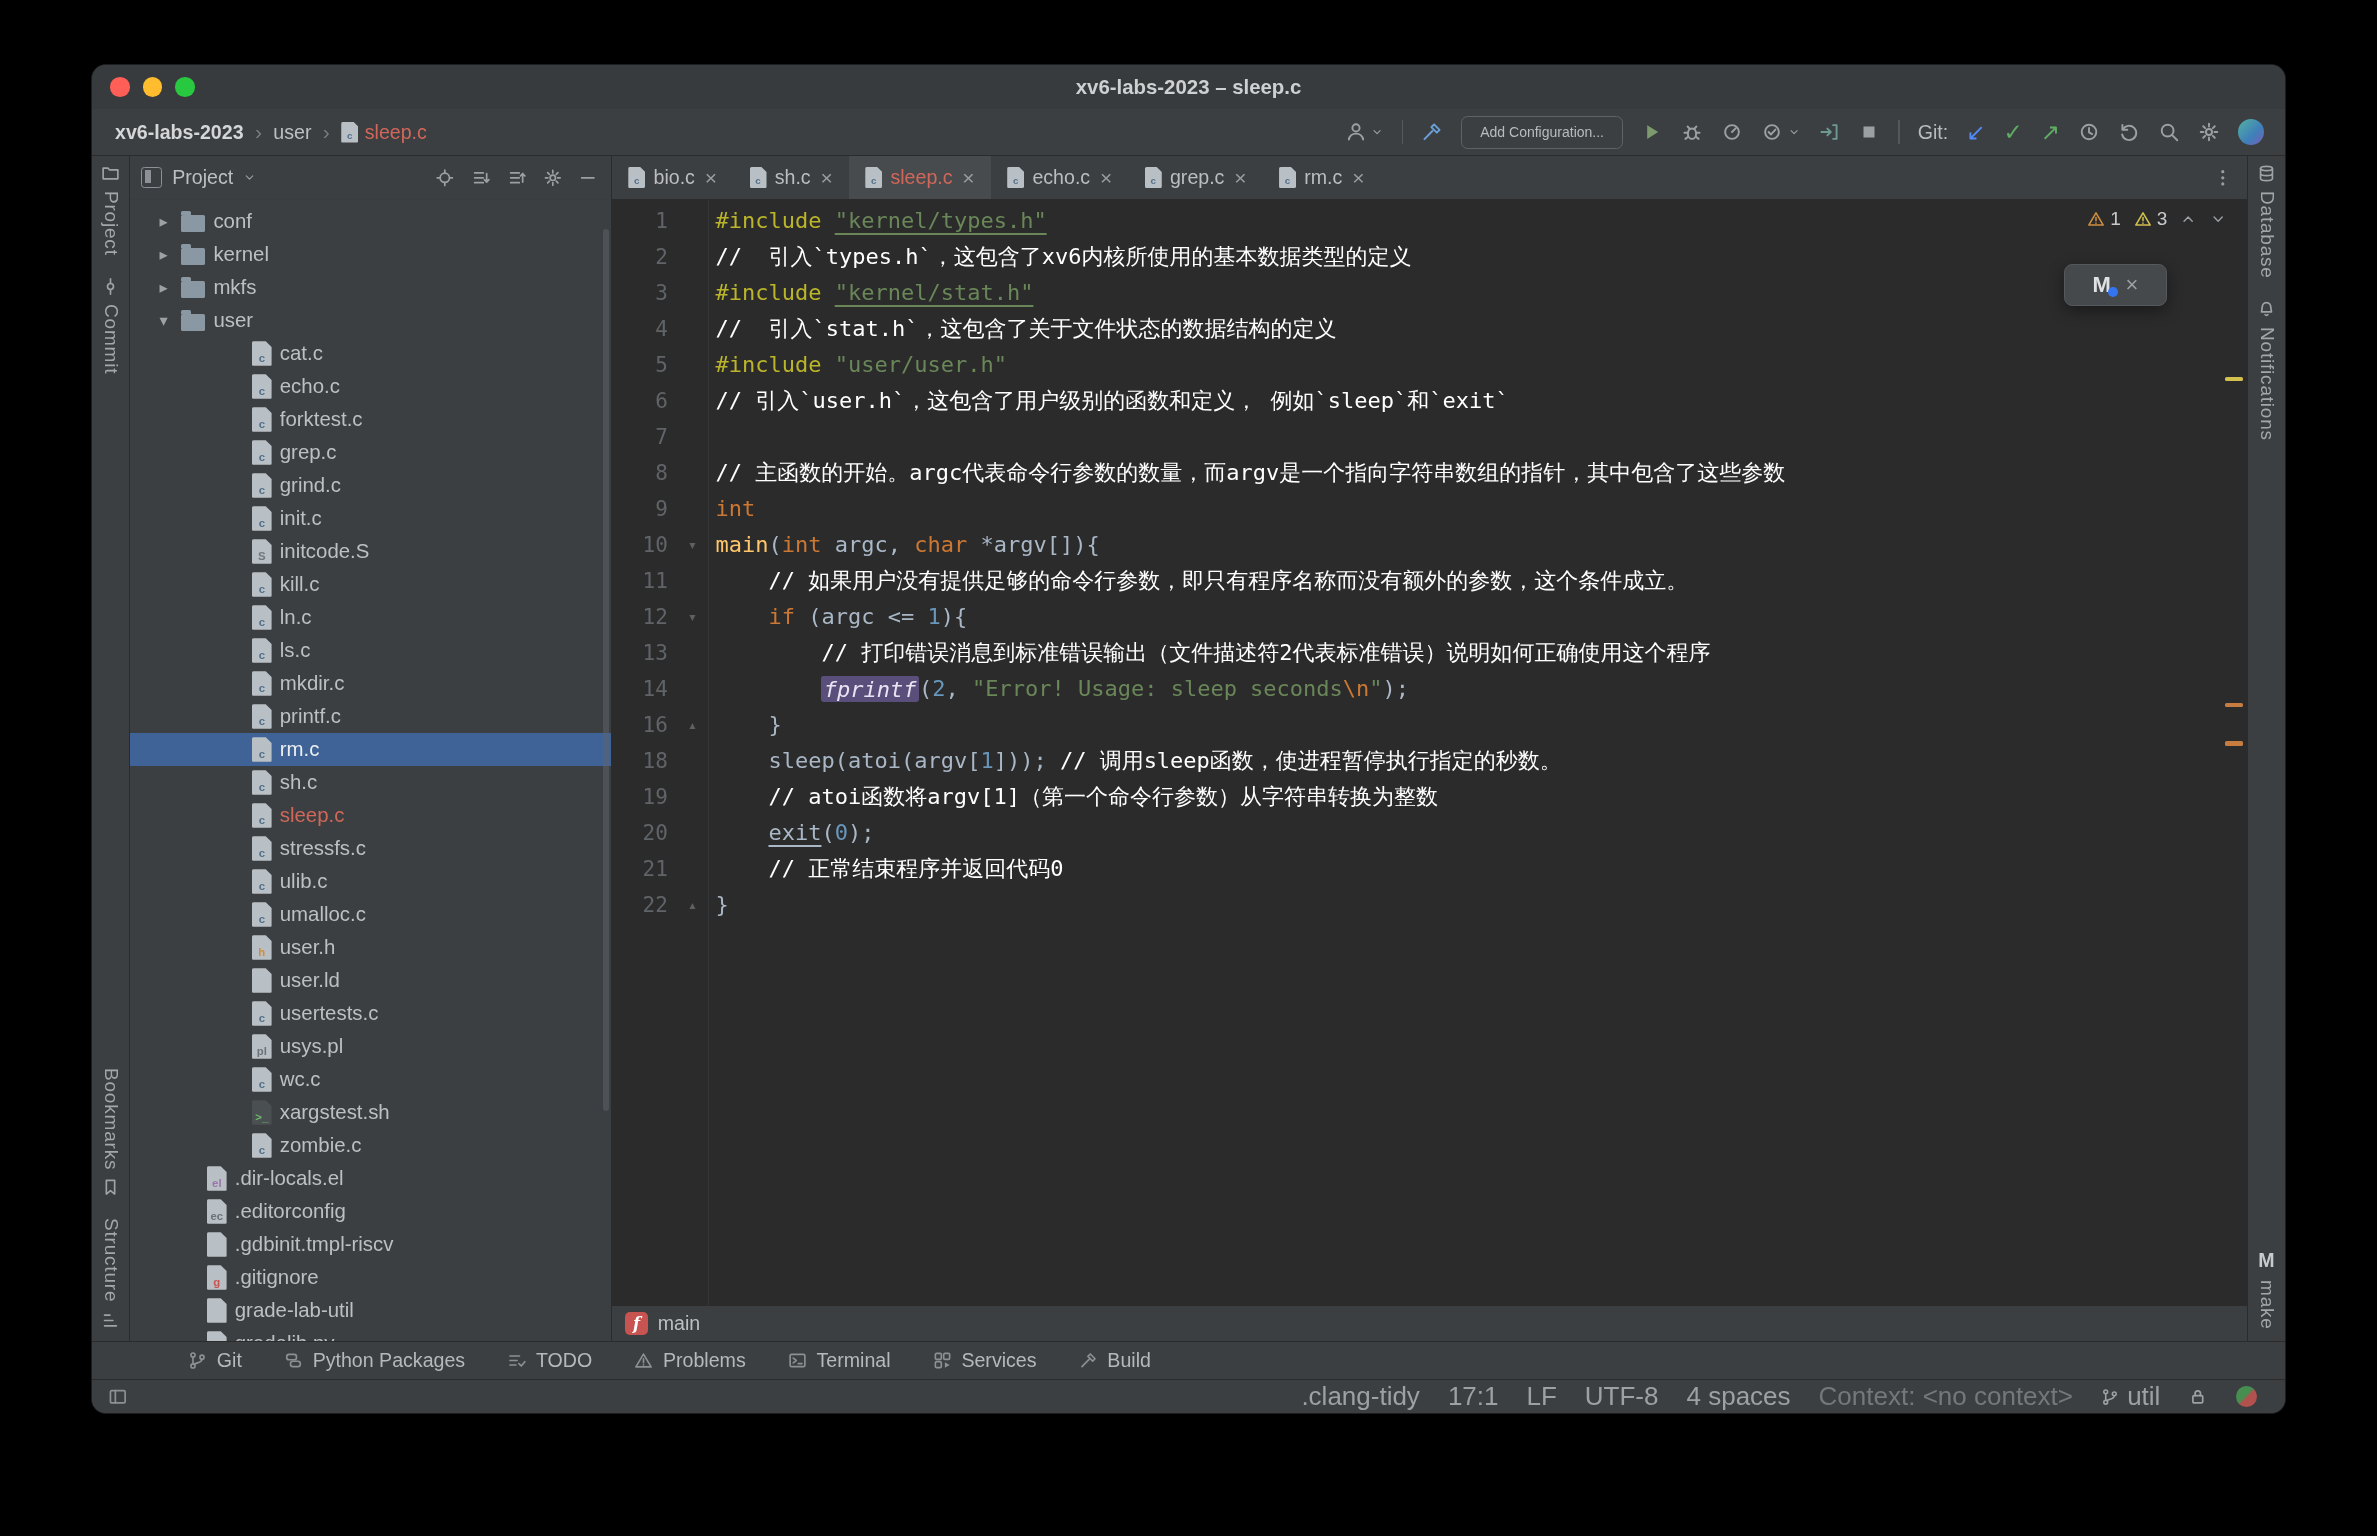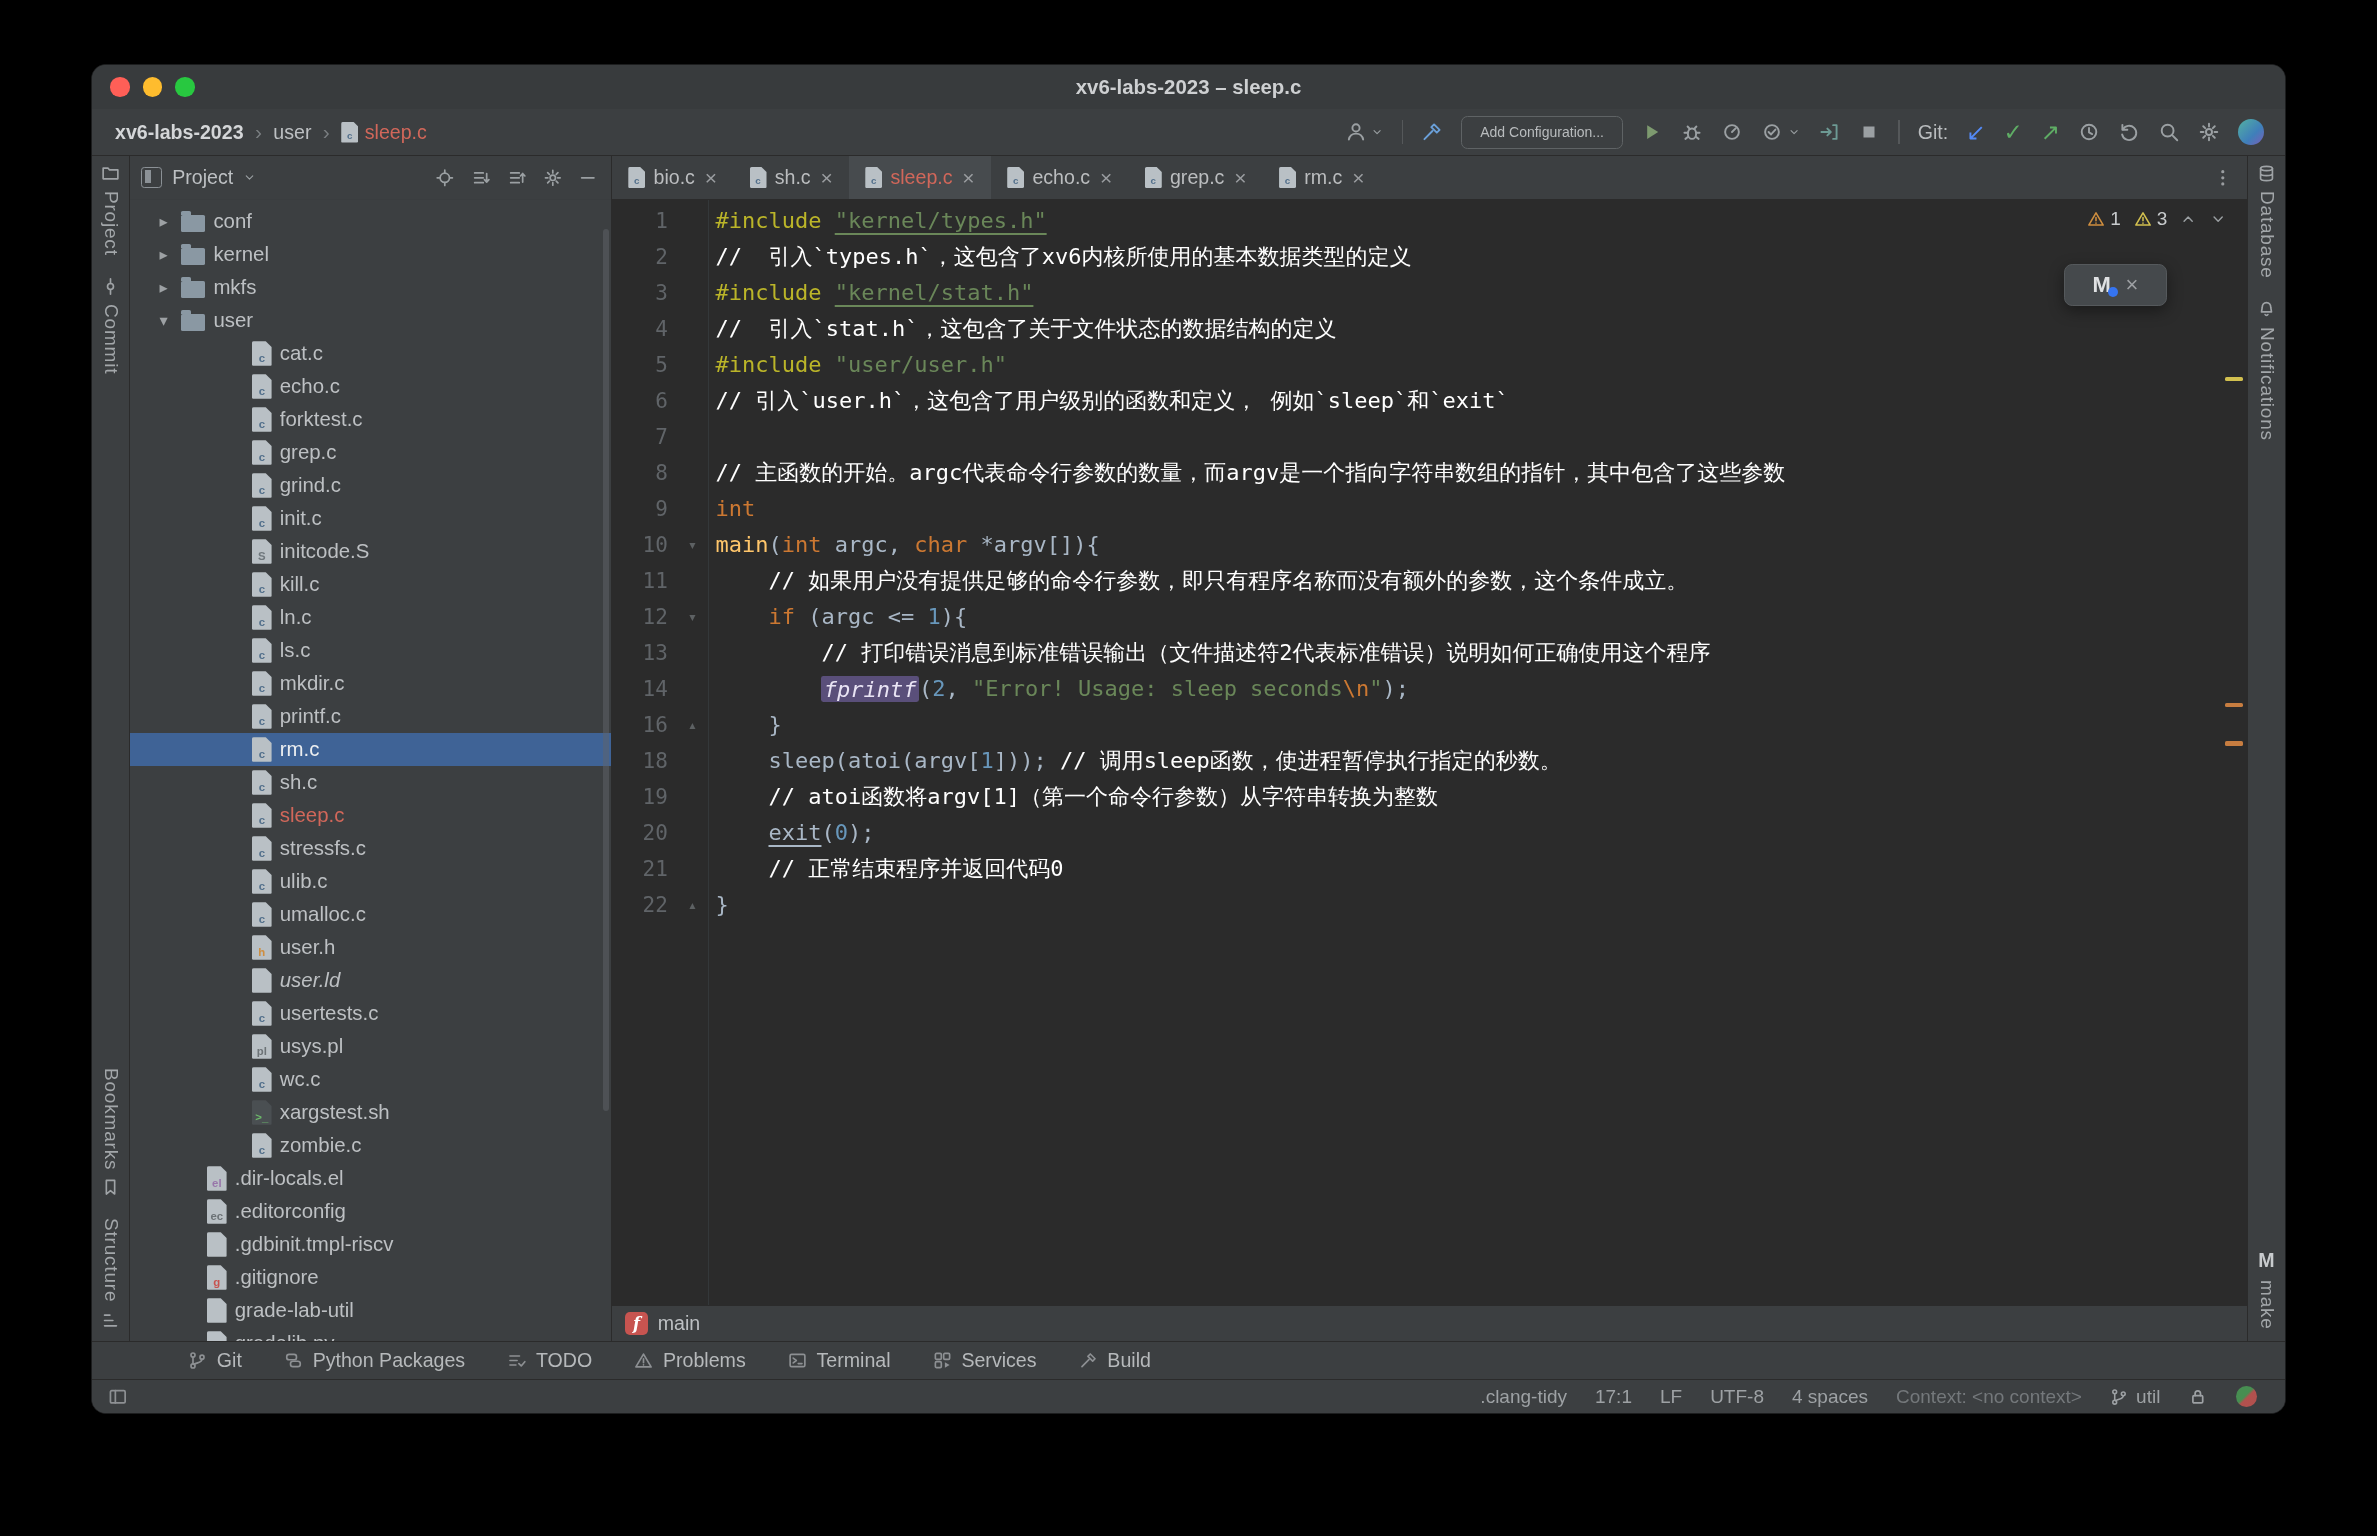--- a/index.html
+++ b/index.html
@@ -122,21 +122,21 @@
   .f-badge{width:23px;height:23px;background:#c75450;border-radius:4.9px;color:#fff;display:flex;
     align-items:center;justify-content:center;font-size:16.3px;font-weight:700;font-style:italic;
     font-family:"DejaVu Serif",serif;}
 
   
   .bottom-toolbar{height:38px;background:#3c3f41;border-top:0.8px solid #2b2b2b;display:flex;
     align-items:center;gap:42px;padding-left:96px;flex:0 0 auto;}
   .bt-item{display:flex;align-items:center;gap:9.8px;color:#b6b9bb;font-size:19.6px;}
   .bt-item .icon{color:#8d9093;}
   .statusbar{height:34px;background:#3c3f41;border-top:0.8px solid #2b2b2b;display:flex;align-items:center;
-    padding:0 28px 0 16.3px;font-size:19px;color:#9da1a4;flex:0 0 auto;}
+    padding:0 28px 0 16.3px;font-size:26px;color:#9da1a4;flex:0 0 auto;}
   .sb-right{margin-left:auto;display:flex;align-items:center;gap:28px;}
   .sb-item{display:flex;align-items:center;gap:8.2px;}
   .sb-item.dim{color:#74787b;}
   .profile-dot{width:21px;height:21px;border-radius:50%;background:linear-gradient(135deg,#499c54 45%,#c75450 55%);opacity:.85;}
 
   .icon{display:inline-flex;align-items:center;justify-content:center;line-height:0;}
 </style>
 </head>
 <body>
 
@@ -492,21 +492,21 @@
               <span class="flet">c</span>
             </span>
             <span class="lbl">umalloc.c</span>
           </div>
           <div class="tree-row" style="padding-left: 122px;">
             <span class="file-icon v-h">
               <span class="flet">h</span>
             </span>
             <span class="lbl">user.h</span>
           </div>
-          <div class="tree-row" style="padding-left: 122px; font-style: italic;">
+          <div class="tree-row" style="padding-left: 122px;">
             <span class="file-icon v-txt">
               <span class="flet"></span>
             </span>
             <span class="lbl">user.ld</span>
           </div>
           <div class="tree-row" style="padding-left: 122px;">
             <span class="file-icon v-c">
               <span class="flet">c</span>
             </span>
             <span class="lbl">usertests.c</span>

